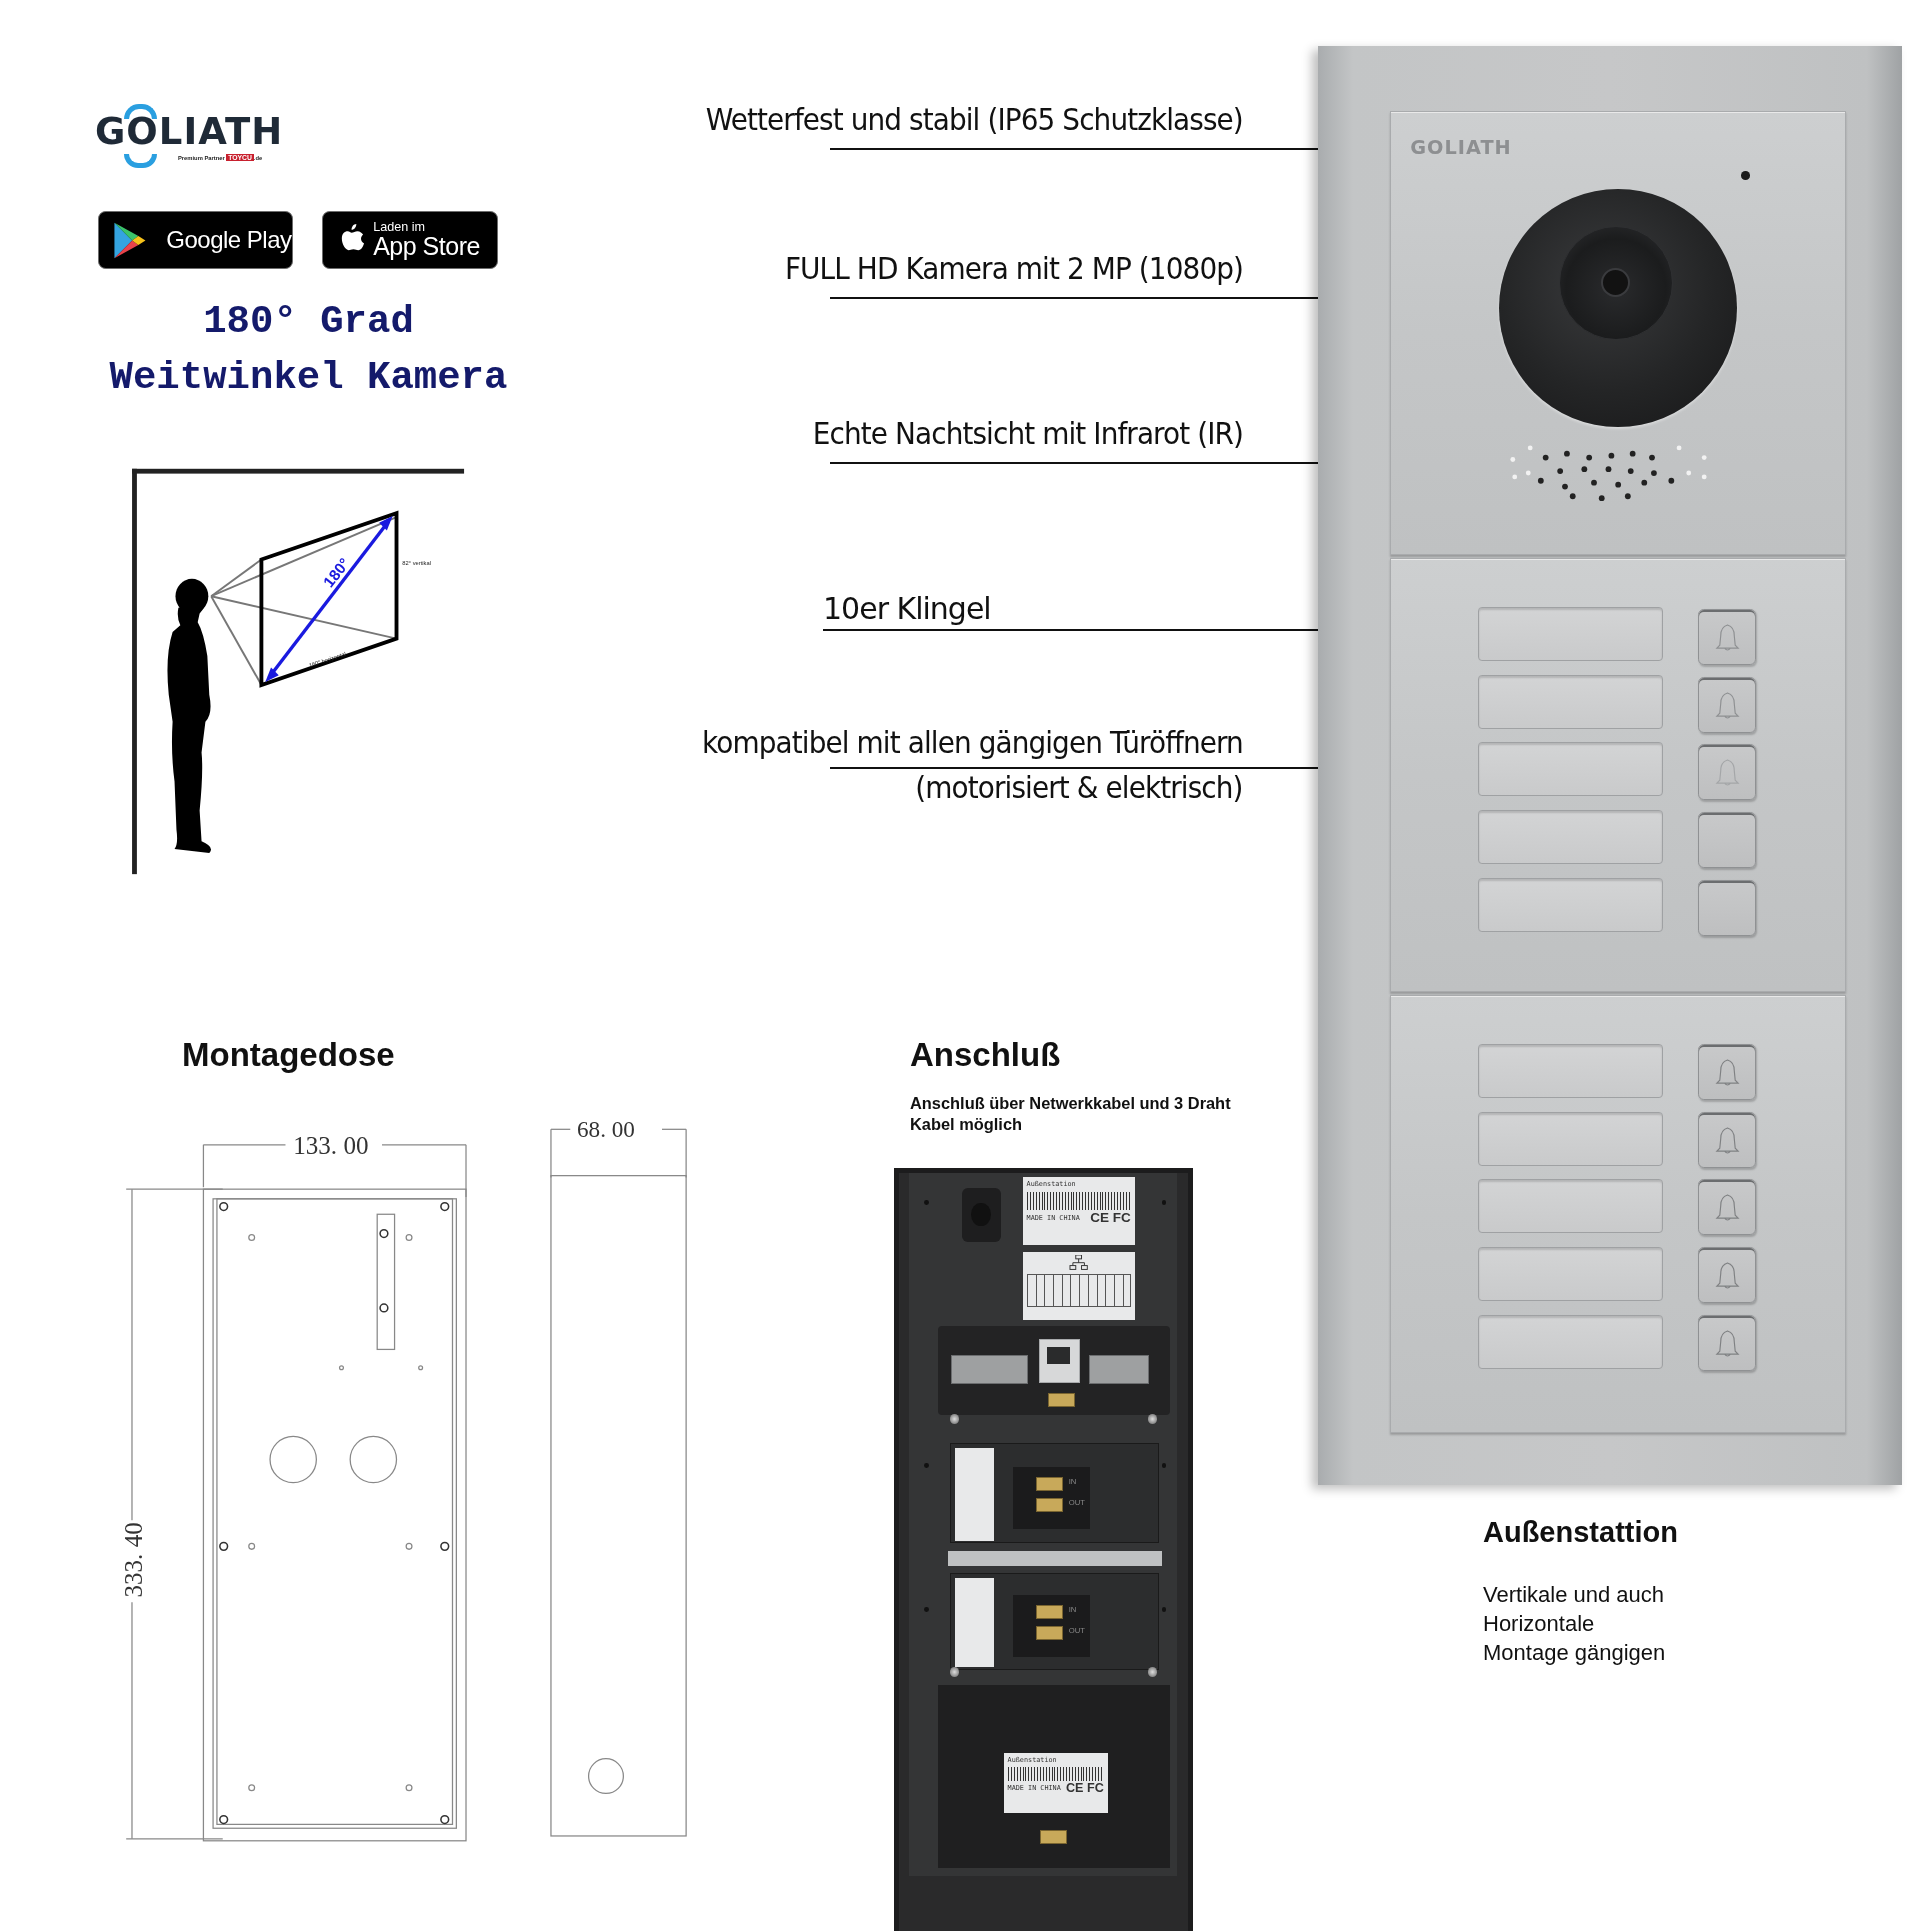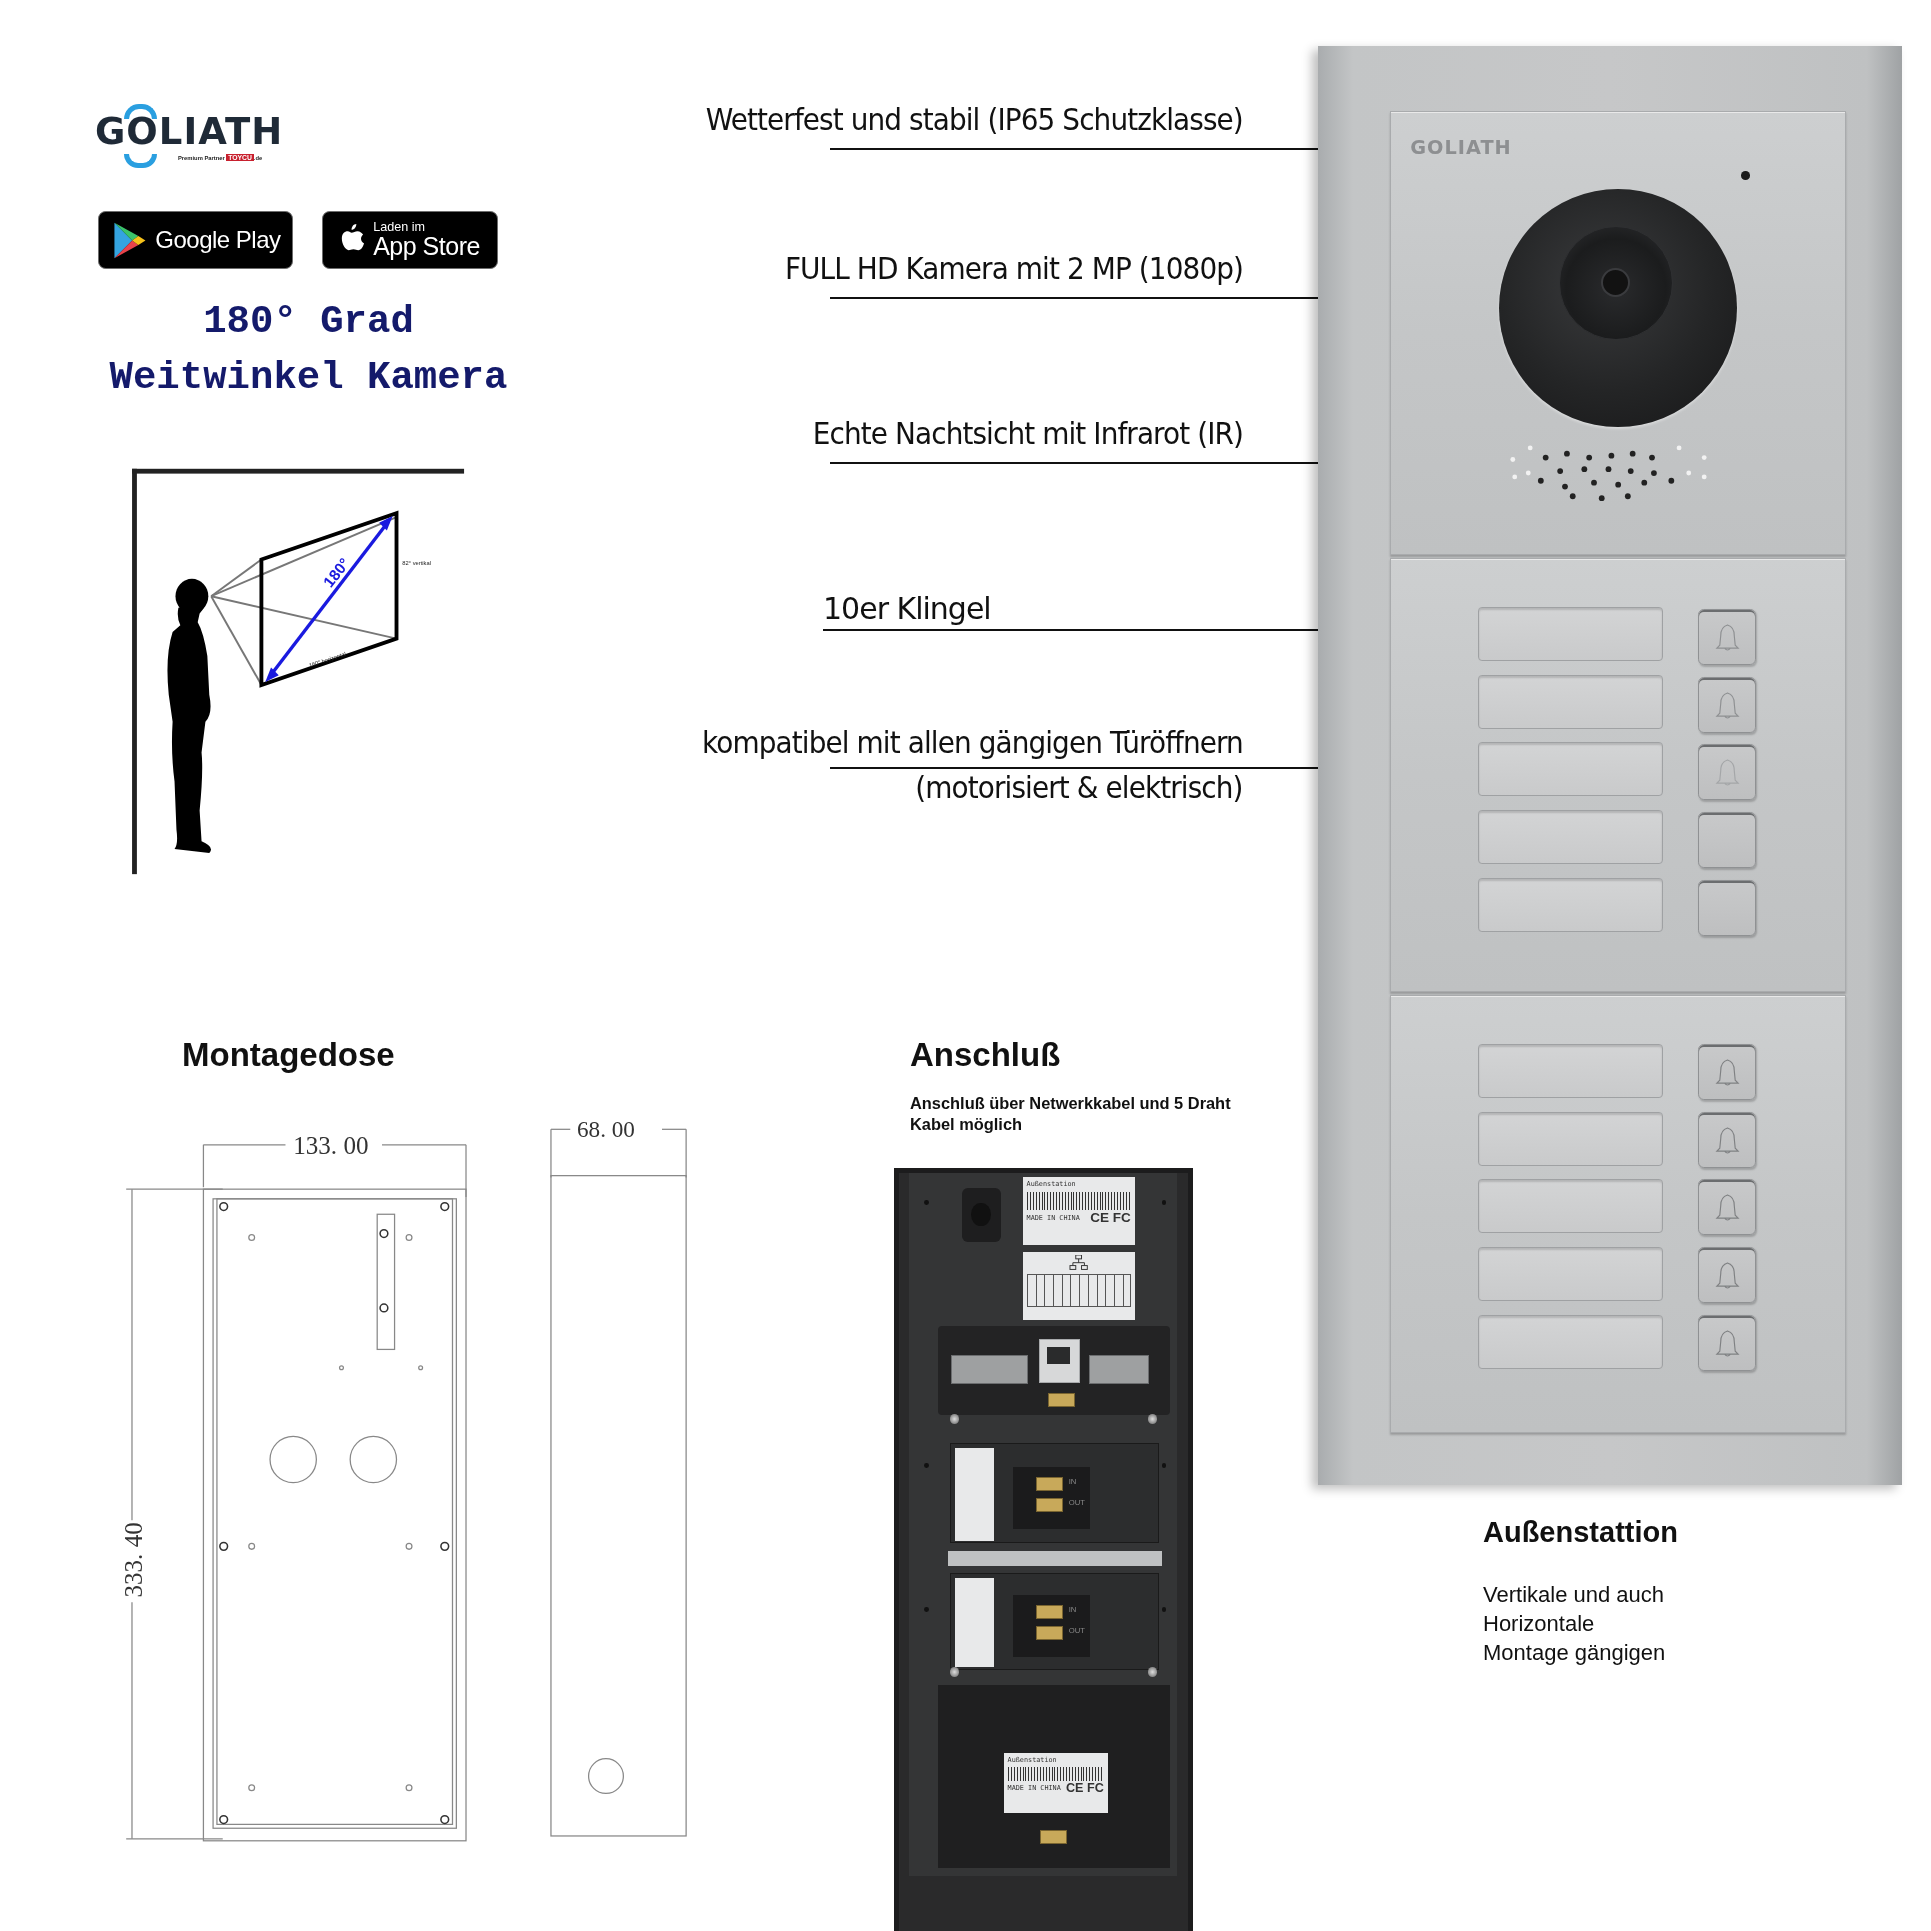--- a/index.html
+++ b/index.html
@@ -13,21 +13,21 @@
   .logo-arc-top { position: absolute; left: 29px; top: 0px; width: 33px; height: 15.4px; border: 5.8px solid #2a9fe0; border-bottom: none; border-radius: 19.3px 19.3px 0 0; }
   .logo-arc-bot { position: absolute; left: 29px; top: 50px; width: 33px; height: 13.5px; border: 5.8px solid #2a9fe0; border-top: none; border-radius: 0 0 19.3px 19.3px; }
   .logo-partner { position: absolute; left: 83px; top: 50px; font-size: 5.8px; font-weight: bold; color: #222; white-space: nowrap; }
   .logo-partner .brand { background: #c8202e; color: #fff; padding: 0 1.9px; font-size: 6.8px; }
 
   
   .badge { height: 58px; background: #000; border-radius: 7.7px; border: 1px solid #6d6d6d; color: #fff; display: flex; align-items: center; }
   .badge-google { left: 98px; top: 211px; width: 195px; }
   .badge-apple { left: 322px; top: 211px; width: 176px; }
   .badge .gp-icon { width: 37px; height: 39px; margin-left: 11.6px; margin-right: 7.7px; }
-  .badge .gp-label { font-size: 24px; letter-spacing: -0.5px; }
+  .badge .gp-label { font-size: 24px; letter-spacing: -0.5px; margin-left: 11px; }
   .badge .apple-icon { width: 29px; height: 35px; margin-left: 13.5px; margin-right: 7.7px; }
   .badge .apple-text { display: flex; flex-direction: column; line-height: 1; }
   .badge .apple-small { font-size: 12.6px; }
   .badge .apple-big { font-size: 25px; letter-spacing: -0.5px; }
 
   
   .headline { left: 77px; top: 294px; width: 463px; text-align: center; font-family: Liberation Mono, monospace; font-weight: bold; color: #141a6b; font-size: 39px; line-height: 56px; }
 
   
   .fov { left: 126px; top: 463px; width: 348px; height: 415px; }
@@ -323,21 +323,21 @@
     <circle cx="297" cy="128" r="4"></circle>
       <circle cx="297" cy="205" r="4"></circle>
   </g>
   <text x="203" y="46" font-family="Liberation Serif, serif" font-size="26" fill="#333">133. 00</text>
   <text x="497" y="28" font-family="Liberation Serif, serif" font-size="24" fill="#333">68. 00</text>
   <text x="46" y="505" font-family="Liberation Serif, serif" font-size="26" fill="#333" transform="rotate(-90 46 505)">333. 40</text>
 </svg>
 
 <div class="abs sec-title" style="left:910px; top:1036px;">Anschluß</div>
 <div class="abs sec-sub" style="left:910px; top:1093px;">
-  <div>Anschluß über Netwerkkabel und 5 Draht</div>
+  <div>Anschluß über Netwerkkabel und 3 Draht</div>
   <div>Kabel möglich</div>
 </div>
 
 <div class="abs back">
   <div class="back-inner">
 
     <div class="label" style="left:114px; top:3.9px; width:112px; height:68px;">
       <div>Außenstation</div>
       <div style="height:17.4px; background:repeating-linear-gradient(90deg,#333 0 1px,transparent 1px 2.9px); margin:3.9px 0;"></div>
       <div style="display:flex; justify-content:space-between; align-items:center;">

